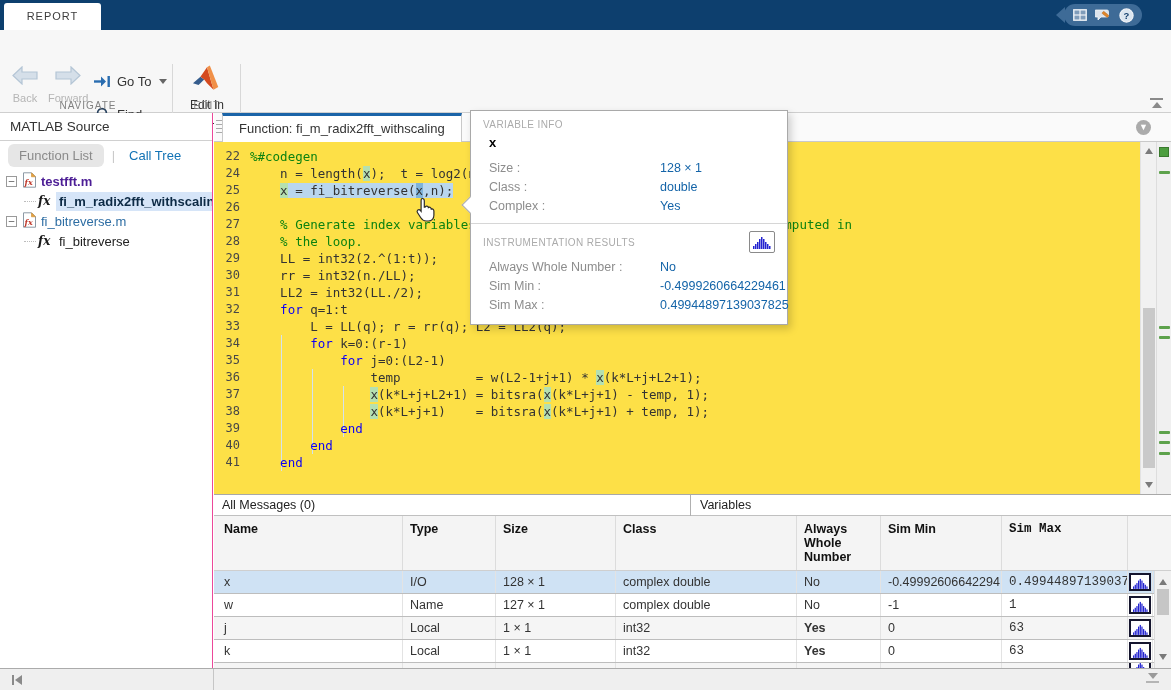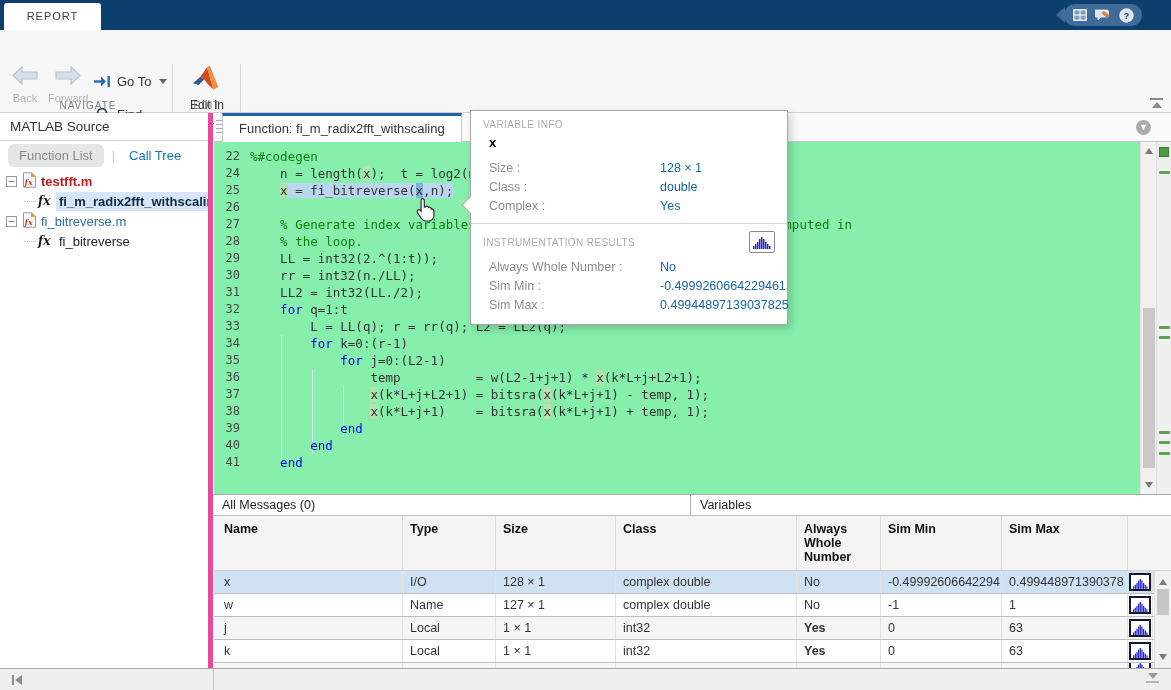--- a/index.html
+++ b/index.html
@@ -30,42 +30,42 @@
   .tb-sep { position:absolute; top:34px; height:70px; width:1px; background:#d8d8d8; }
   .edit-matlab { position:absolute; left:178px; top:35px; width:58px; text-align:center; }
   .edit-matlab .lbl { font-size:12px; color:#333; line-height:15px; margin-top:3px; }
   .ribbon-collapse { position:absolute; right:8px; bottom:4px; width:13px; height:10px; }
   .ribbon-collapse .bar { width:13px; height:2px; background:#8a8a8a; margin-bottom:2px; }
   .ribbon-collapse .tri { width:0; height:0; margin:0 auto; border-left:5px solid transparent;
     border-right:5px solid transparent; border-bottom:6px solid #8a8a8a; }
 
   
   .sidebar { position:absolute; left:0; top:113px; width:213px; height:555px; background:#fff;
-    border-right:5px solid #ec4899; }
+    border-right:1px solid #ec4899; }
   .sidebar-header { height:28px; line-height:28px; padding-left:10px; font-size:13.5px; color:#333;
     border-bottom:1px solid #d0d0d0; background:#fff; }
   .sidebar-tabs { height:28px; display:flex; align-items:center; padding-left:8px; font-size:13px; }
   .tab-pill { background:#e6e6e6; color:#8a8a8a; border-radius:6px; padding:4px 11px; }
   .tab-divider { color:#c9c9c9; margin:0 8px; }
   .tab-link { color:#1273b5; padding:4px 6px; }
   .tree { padding-top:2px; }
   .tree-row { position:relative; height:20px; display:flex; align-items:center; white-space:nowrap; overflow:hidden; }
   .expander { width:11px; height:11px; border:1px solid #9a9a9a; background:#fff; font-size:10px;
     line-height:8px; text-align:center; color:#555; margin-left:6px; flex:0 0 11px; }
   .tree-file-icon { margin-left:5px; flex:0 0 15px; }
   .t-file { margin-left:4px; font-size:13px; color:#2d6da3; }
-  .t-file.active { color:#b91c1c; font-weight:bold; }
+  .t-file.active { color:#4c1d95; font-weight:bold; }
   .fn-connector { width:12px; height:1px; border-bottom:1px dotted #bcbcbc; margin-left:24px; flex:0 0 12px; }
   .fx-glyph { font-family:"DejaVu Serif", serif; font-style:italic; font-weight:bold; font-size:12px;
     color:#1a1a1a; margin-left:2px; flex:0 0 16px; }
   .t-fn { margin-left:2px; font-size:13px; color:#222; padding:2px 3px; }
   .t-fn.selected { background:#d6e5f8; font-weight:bold; color:#0d2a45; }
 
   
-  .editor { position:absolute; left:214px; top:113px; width:957px; height:381px; background:#86efac; }
+  .editor { position:absolute; left:214px; top:113px; width:957px; height:381px; background:#fde047; }
   .tabstrip { position:absolute; left:0; top:0; width:100%; height:29px; background:#fafafa;
     border-bottom:1px solid #c9c9c9; }
   .tab-grip { position:absolute; left:2px; top:7px; }
   .tab-grip div { width:7px; height:1px; background:#a9a9a9; margin-bottom:3px; }
   .code-tab { position:absolute; left:8px; top:0; height:29px; background:#fff; border-left:1px solid #c9c9c9;
     border-right:1px solid #c9c9c9; border-top:3px solid #1b64a8; padding:0 16px; line-height:25px;
     font-size:13px; color:#333; }
   .tab-menu { position:absolute; right:20px; top:7px; width:15px; height:15px; border-radius:50%;
     background:#ababab; color:#fff; font-size:9px; line-height:15px; text-align:center; }
   .code-area { position:absolute; left:0; top:29px; right:31px; bottom:0; overflow:hidden;
@@ -130,21 +130,21 @@
   .trow.partial { height:6px; overflow:hidden; border-bottom:none; background:#f5f5f5; }
   .trow .cell { font-size:12.5px; color:#333; padding:4px 7px; border-right:1px solid #e3e3e3;
     overflow:hidden; white-space:nowrap; }
   .trow .cell.bold { font-weight:bold; }
   .c0 { width:189px; flex:0 0 189px; padding-left:10px !important; }
   .c1 { width:93px;  flex:0 0 93px; }
   .c2 { width:120px; flex:0 0 120px; }
   .c3 { width:181px; flex:0 0 181px; }
   .c4 { width:84px;  flex:0 0 84px; }
   .c5 { width:121px; flex:0 0 121px; }
-  .c6 { width:126px; flex:0 0 126px; }
+  .c6 { width:126px; flex:0 0 126px;font-family:Liberation Mono, monospace; }
   .c7 { width:25px;  flex:0 0 25px; padding:1px !important; display:flex; align-items:center; justify-content:center; }
   .chead-last { flex:1; border-right:none !important; }
   .hist-btn { width:23px; height:18px; border:2px solid #15152e; background:#fff; display:flex;
     align-items:flex-end; justify-content:center; }
   .tscroll { position:absolute; right:0; top:55px; width:17px; height:97px; background:#f1f1f1;
     border-left:1px solid #dcdcdc; }
   .tscroll .arr-up { position:absolute; top:8px; left:4px; width:0; height:0;
     border-left:4px solid transparent; border-right:4px solid transparent; border-bottom:6px solid #7a7a7a; }
   .tscroll .arr-dn { position:absolute; bottom:8px; left:4px; width:0; height:0;
     border-left:4px solid transparent; border-right:4px solid transparent; border-top:6px solid #7a7a7a; }

